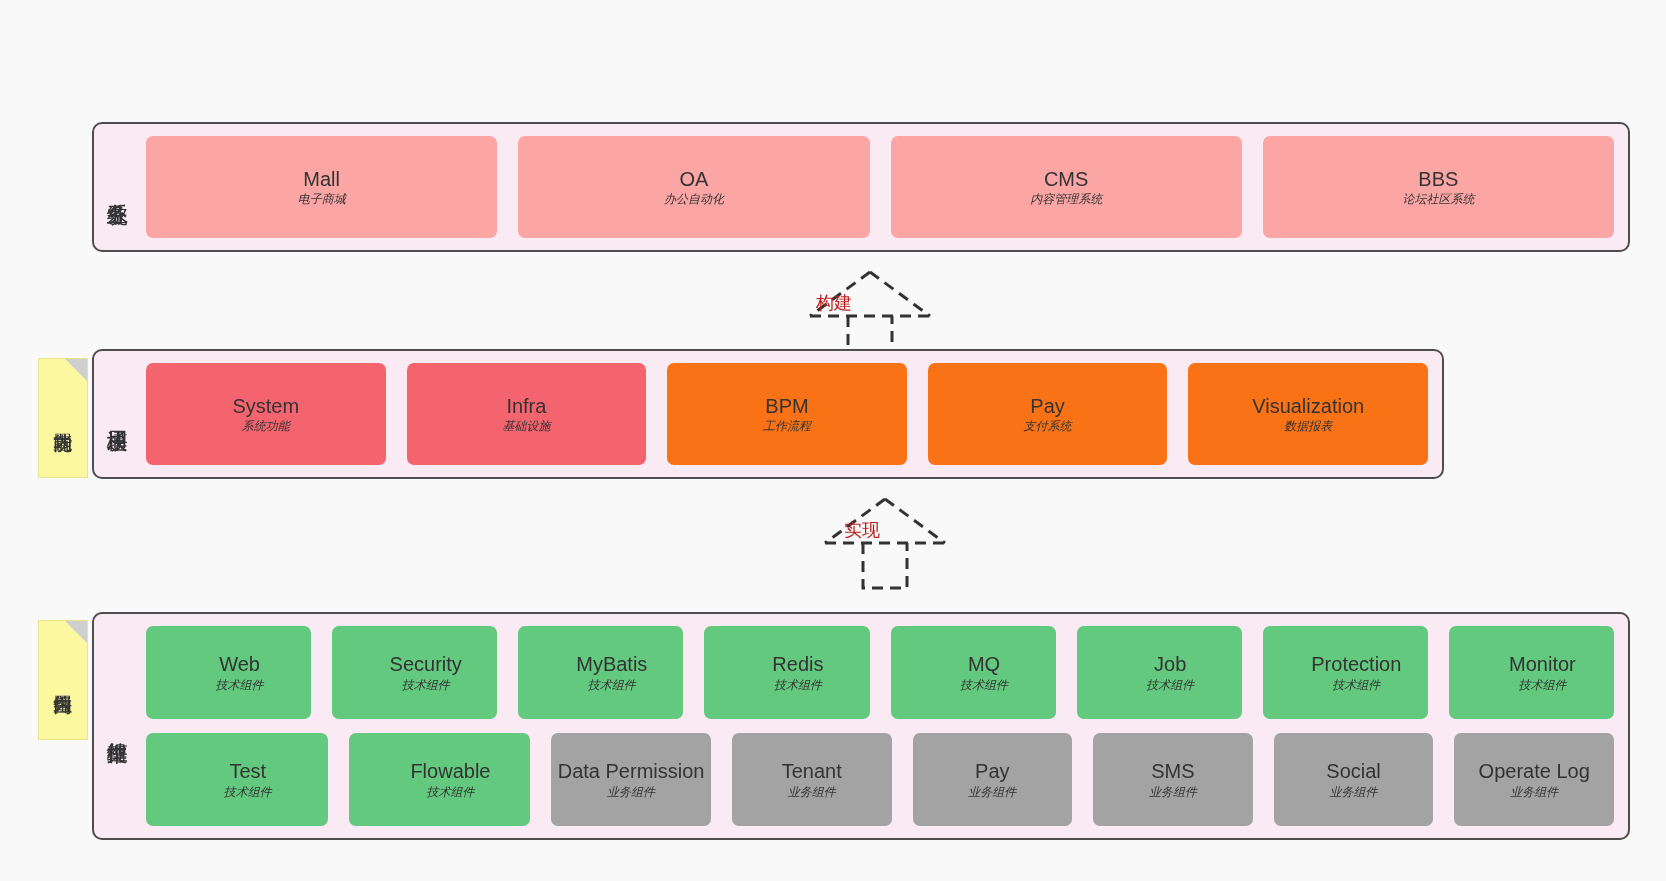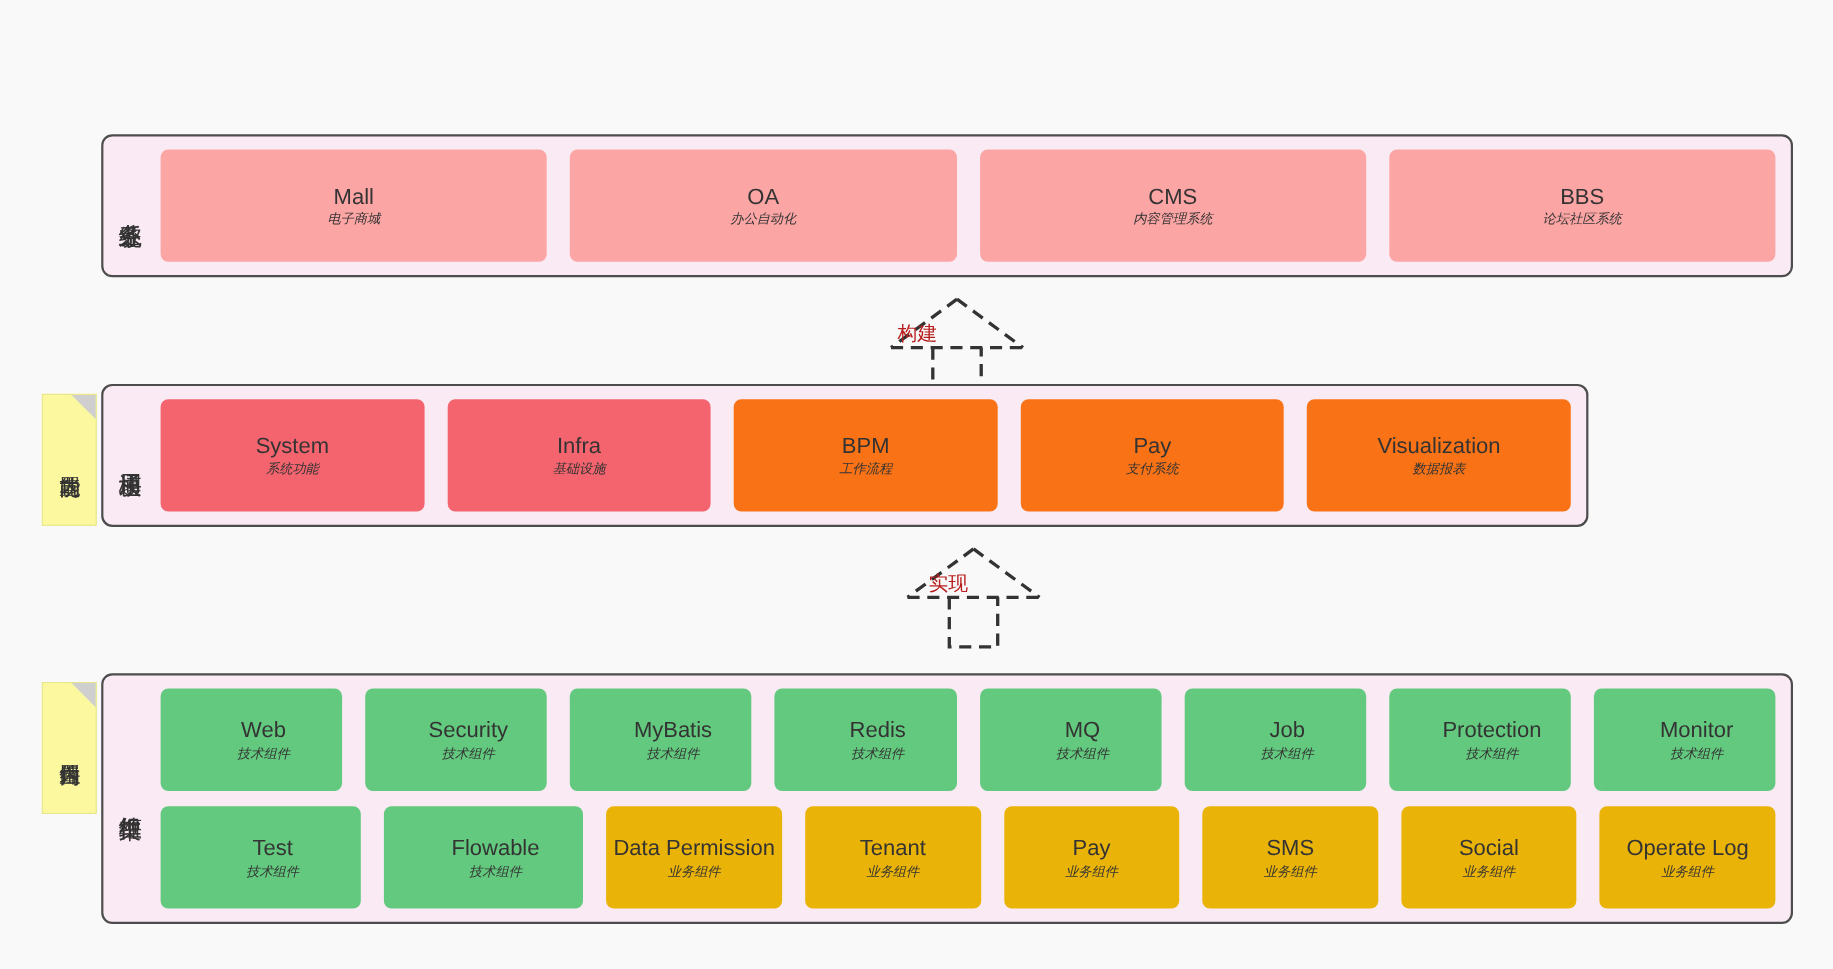--- a/index.html
+++ b/index.html
@@ -64,21 +64,21 @@
     color: #333333;
     padding: 4px 6px;
   }
   .card .en { font-size: 20px; }
   .card .cn { font-size: 12px; font-style: italic; }
 
   .c-blue      { background: #fca5a5; }
   .c-red       { background: #f4646e; }
   .c-pink      { background: #f97316; }
   .c-green     { background: #63c97e; padding-left: 28px; }
-  .c-lgreen    { background: #eab308; justify-content: center; }
+  .c-lgreen    { background: #a3a3a3; justify-content: center; }
 
   
   .note {
     position: absolute;
     background: #fbf8a0;
     border: 1px solid #e8e58d;
     display: flex;
     align-items: center;
     justify-content: center;
     font-size: 19px;

